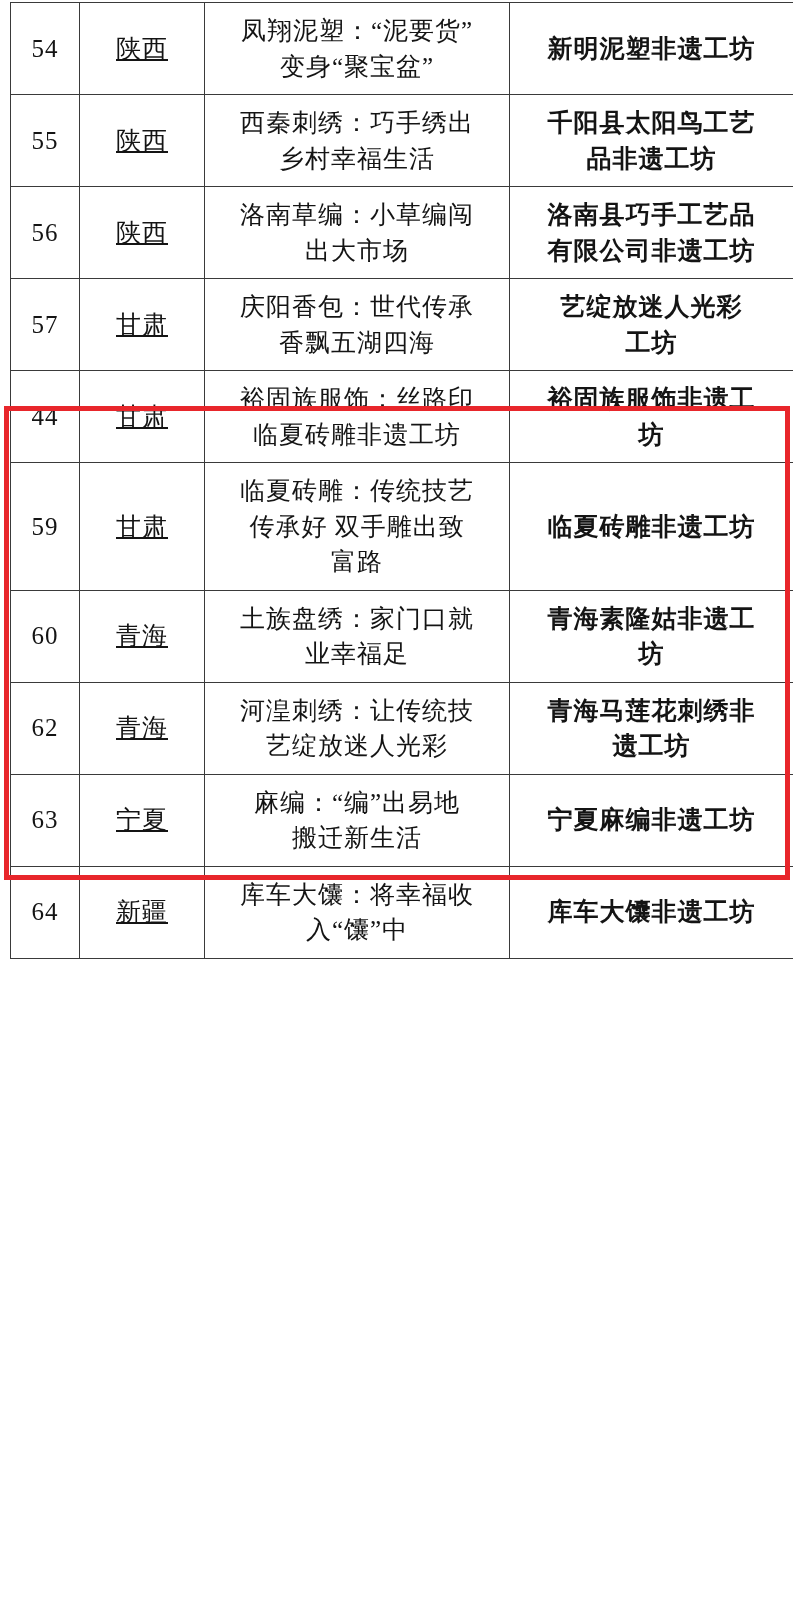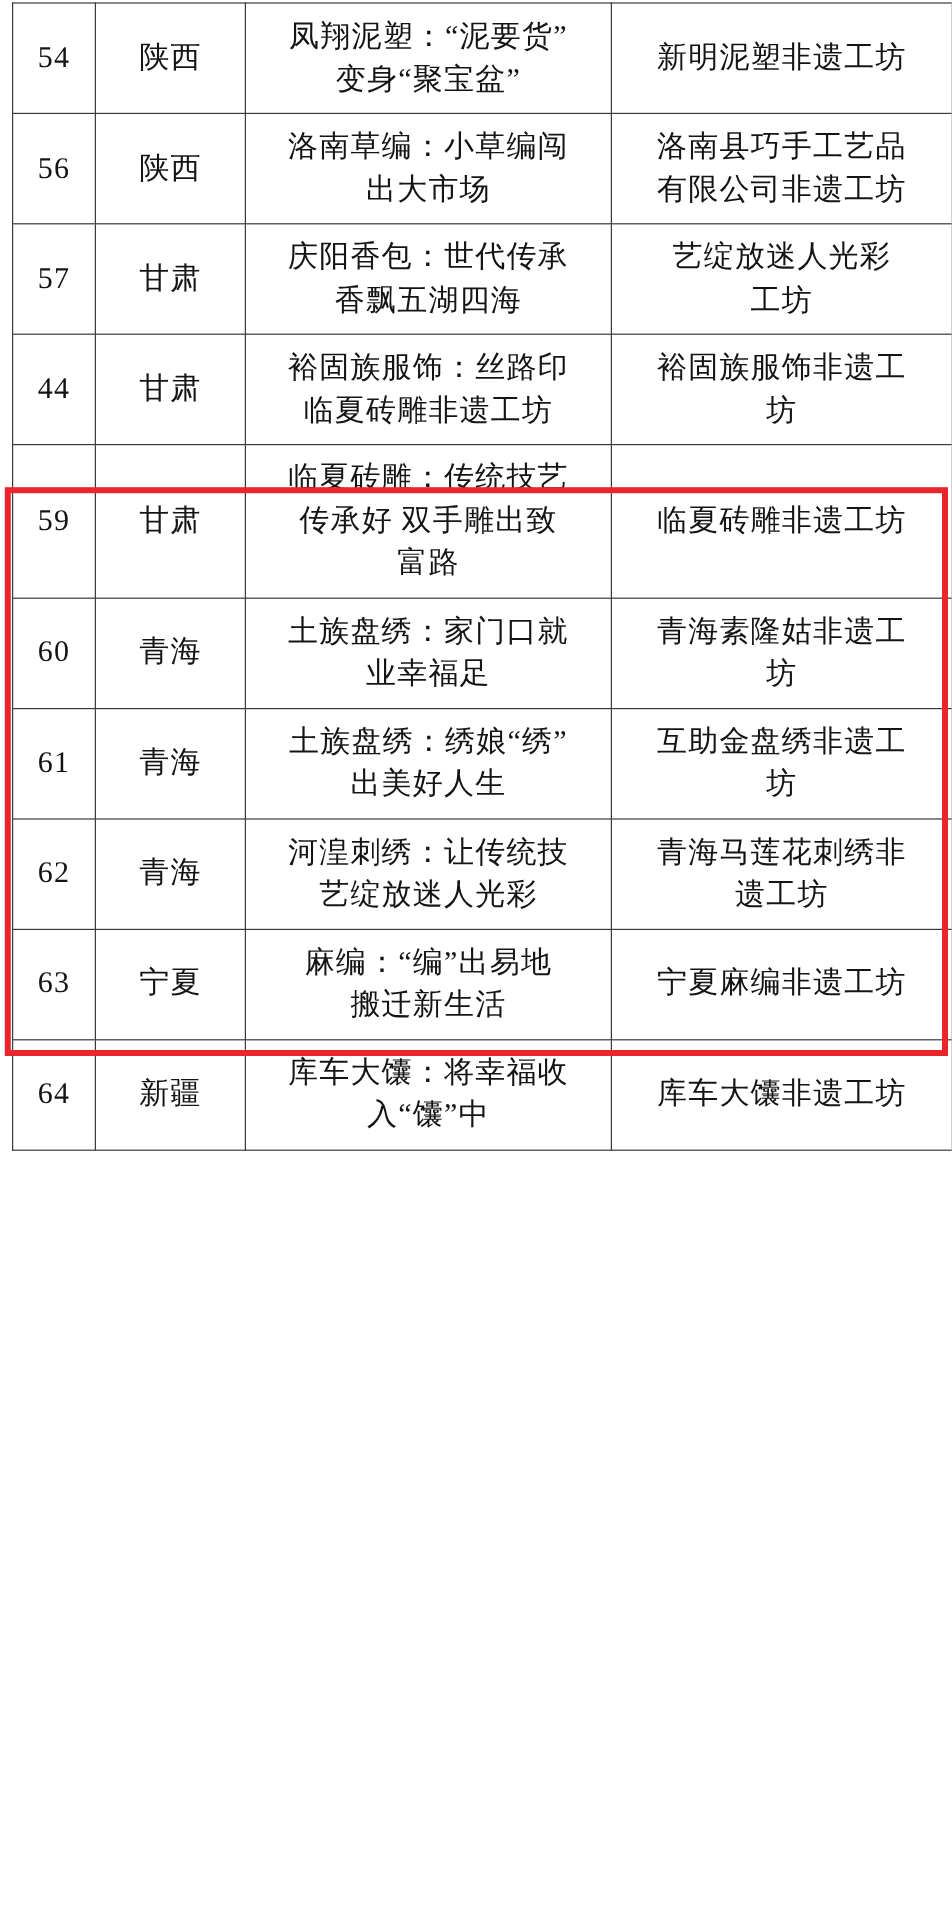--- a/index.html
+++ b/index.html
@@ -38,31 +38,33 @@
     font-family: "Liberation Serif", "DejaVu Serif", serif;
     color: #141414;
   }
   td.c-index {
     width: 60px;
     font-family: "Liberation Serif", "DejaVu Serif", serif;
     font-size: 26px;
   }
   td.c-region {
     width: 116px;
+    text-decoration: underline;
   }
   td.c-title {
     width: 296px;
     padding-left: 8px;
     padding-right: 8px;
     margin-top: 30px;
   }
   td.c-workshop {
     width: 275px;
     padding-left: 8px;
     padding-right: 8px;
+    font-weight: bold;
   }
   .cell-text {
     display: block;
     white-space: pre-line;
   }
   
   .highlight-box {
     position: absolute;
     border: 5px solid #e8262b;
     box-sizing: border-box;
@@ -86,20 +88,36 @@
           </td>
         <td class="c-title">
             <span class="cell-text">凤翔泥塑：“泥要货”
 变身“聚宝盆”</span>
           </td>
         <td class="c-workshop">
             <span class="cell-text">新明泥塑非遗工坊</span>
           </td>
       </tr>
 
+      <tr>
+        <td class="c-index">
+            <span class="cell-text">55</span>
+          </td>
+        <td class="c-region">
+            <span class="cell-text">陕西</span>
+          </td>
+        <td class="c-title">
+            <span class="cell-text">西秦刺绣：巧手绣出
+乡村幸福生活</span>
+          </td>
+        <td class="c-workshop">
+            <span class="cell-text">千阳县太阳鸟工艺
+品非遗工坊</span>
+          </td>
+      </tr>
 
       <tr>
         <td class="c-index">
             <span class="cell-text">56</span>
           </td>
         <td class="c-region">
             <span class="cell-text">陕西</span>
           </td>
         <td class="c-title">
             <span class="cell-text">洛南草编：小草编闯
@@ -172,36 +190,20 @@
         <td class="c-title">
             <span class="cell-text">土族盘绣：家门口就
 业幸福足</span>
           </td>
         <td class="c-workshop">
             <span class="cell-text">青海素隆姑非遗工
 坊</span>
           </td>
       </tr>
 
-      <tr>
-        <td class="c-index">
-            <span class="cell-text">61</span>
-          </td>
-        <td class="c-region">
-            <span class="cell-text">青海</span>
-          </td>
-        <td class="c-title">
-            <span class="cell-text">土族盘绣：绣娘“绣”
-出美好人生</span>
-          </td>
-        <td class="c-workshop">
-            <span class="cell-text">互助金盘绣非遗工
-坊</span>
-          </td>
-      </tr>
 
       <tr>
         <td class="c-index">
             <span class="cell-text">62</span>
           </td>
         <td class="c-region">
             <span class="cell-text">青海</span>
           </td>
         <td class="c-title">
             <span class="cell-text">河湟刺绣：让传统技

